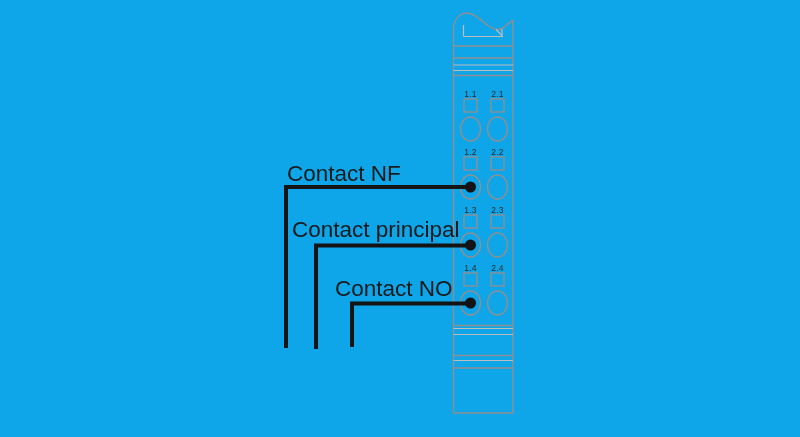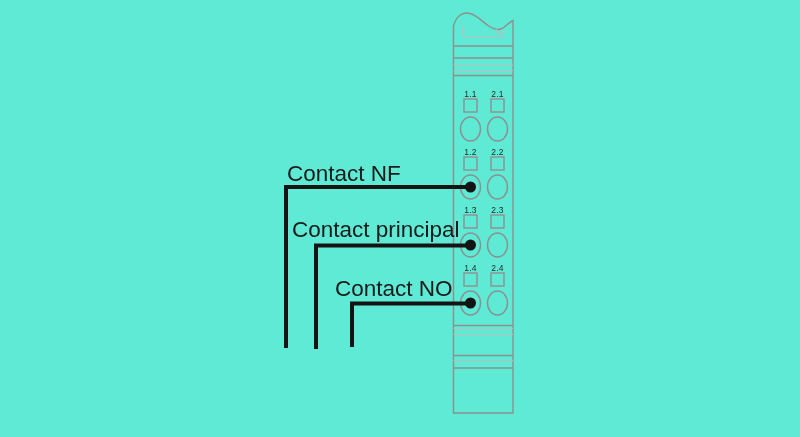--- a/index.html
+++ b/index.html
@@ -5,21 +5,21 @@
   html, body {
     margin: 0;
     padding: 0;
     background: #ffffff;
     font-family: "Liberation Sans", sans-serif;
   }
   .canvas {
     position: relative;
     width: 800px;
     height: 437px;
-    background: #5eead4;
+    background: #0ea5e9;
     overflow: hidden;
   }
   svg text {
     font-family: "Liberation Sans", sans-serif;
   }
   .callout-label {
     font-size: 22.5px;
     fill: #1a1a1a;
   }
   .terminal-label {

